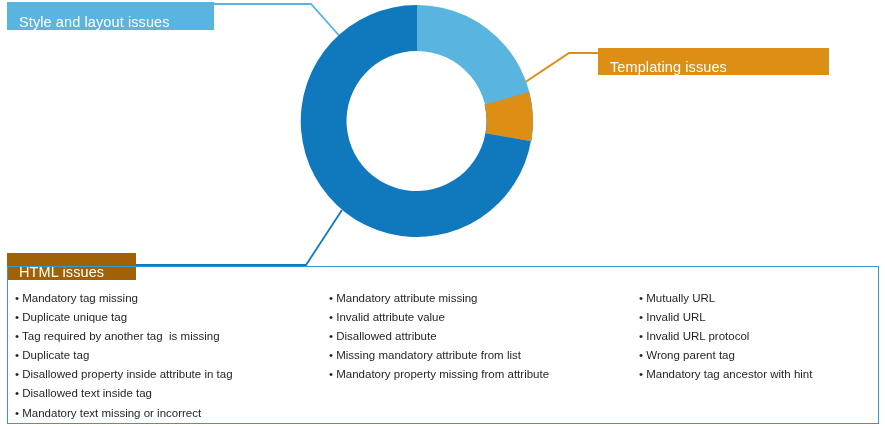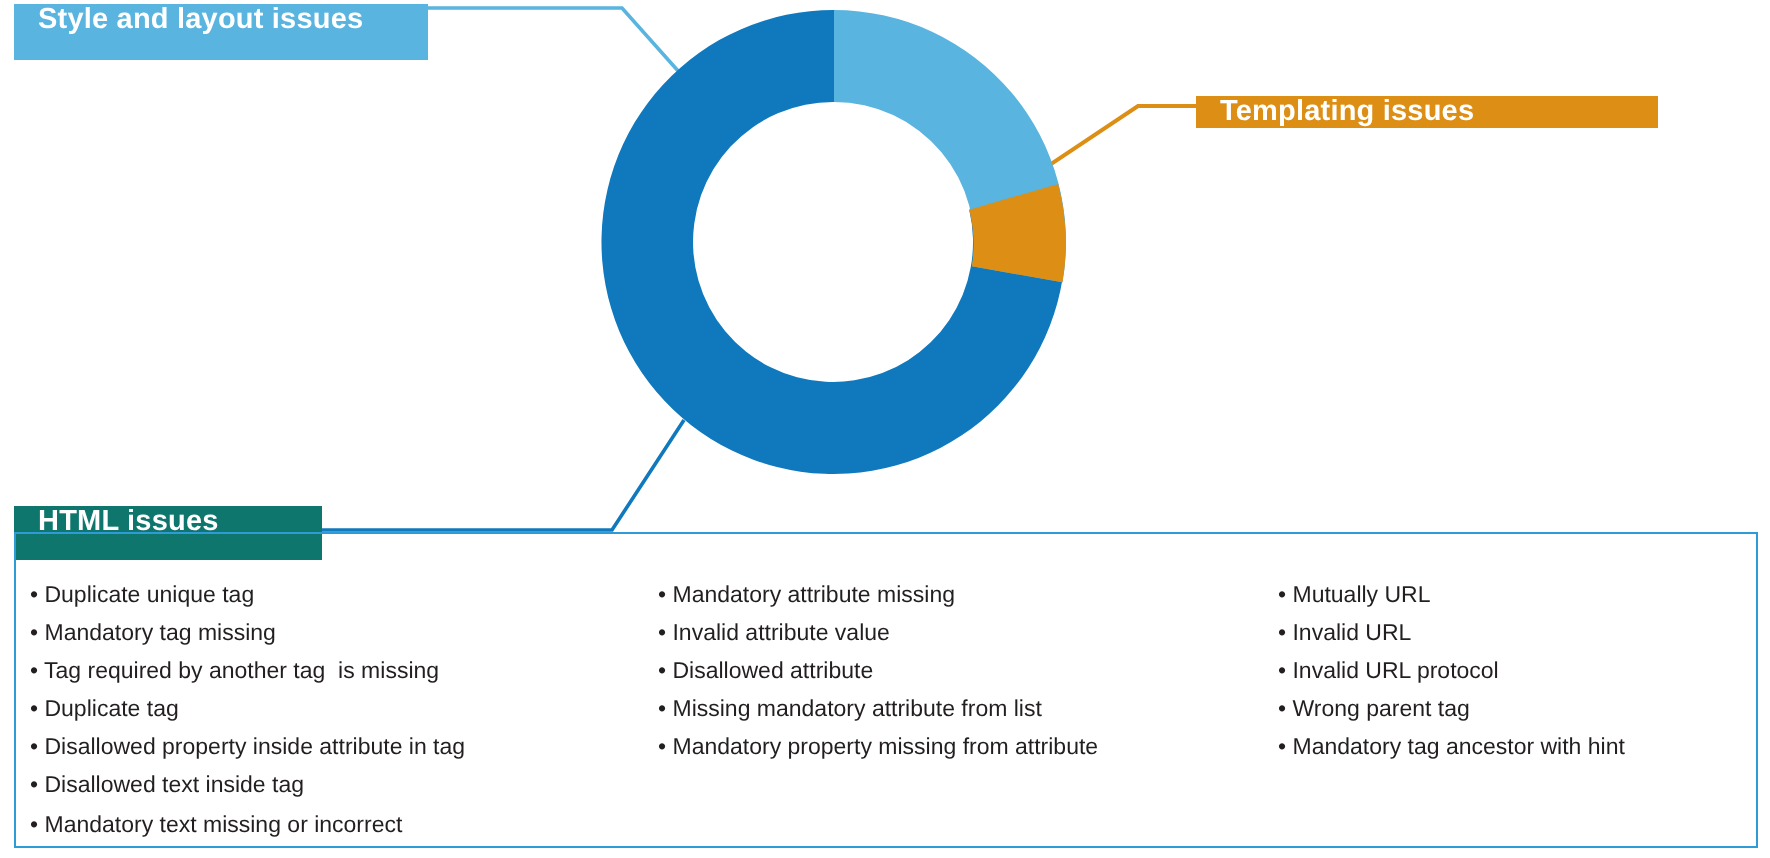--- a/index.html
+++ b/index.html
@@ -10,45 +10,45 @@
     position:relative;
     overflow:hidden;
     -webkit-font-smoothing:antialiased;
   }
   #canvas{position:absolute;left:0;top:0;width:885px;height:429px;}
 
   
   .chip{
     position:absolute;
     display:flex;
-    align-items:flex-start;
+    align-items:flex-end;
     color:#ffffff;
-    font-weight:bold;
+    font-weight:normal;
     letter-spacing:.1px;
     white-space:nowrap;
     box-sizing:border-box;
   }
   #chip-style{
     left:7px; top:2px;
     width:207px; height:28px;
     background:#59B4E0;
     padding-left:12px;
     font-size:14.5px;
   }
   #chip-templating{
     left:598px; top:48px;
-    width:231px; height:16px;
+    width:231px; height:27px;
     background:#DD8E14;
     padding-left:12px;
     font-size:14.5px;
   }
   #chip-html{
     left:7px; top:253px;
-    width:154px; height:27px;
-    background:#0f766e;
+    width:129px; height:27px;
+    background:#a16207;
     padding-left:12px;
     font-size:14.5px;
   }
 
   
   #issues-panel{
     position:absolute;
     left:7px; top:266px;
     width:872px; height:158px;
     border:1.5px solid #2E9BD6;
@@ -116,22 +116,22 @@
 </div>
 
 <div class="chip" id="chip-html">
   <span>HTML issues</span>
 </div>
 
 <div id="issues-panel"></div>
 
 <div id="issues-cols">
   <div class="col c1">
+      <div class="bullet"><span class="dot">• </span><span>Mandatory tag missing</span></div>
       <div class="bullet"><span class="dot">• </span><span>Duplicate unique tag</span></div>
-      <div class="bullet"><span class="dot">• </span><span>Mandatory tag missing</span></div>
       <div class="bullet"><span class="dot">• </span><span>Tag required by another tag  is missing</span></div>
       <div class="bullet"><span class="dot">• </span><span>Duplicate tag</span></div>
       <div class="bullet"><span class="dot">• </span><span>Disallowed property inside attribute in tag</span></div>
       <div class="bullet"><span class="dot">• </span><span>Disallowed text inside tag</span></div>
       <div class="bullet"><span class="dot">• </span><span>Mandatory text missing or incorrect</span></div>
     </div>
   <div class="col c2">
       <div class="bullet"><span class="dot">• </span><span>Mandatory attribute missing</span></div>
       <div class="bullet"><span class="dot">• </span><span>Invalid attribute value</span></div>
       <div class="bullet"><span class="dot">• </span><span>Disallowed attribute</span></div>

